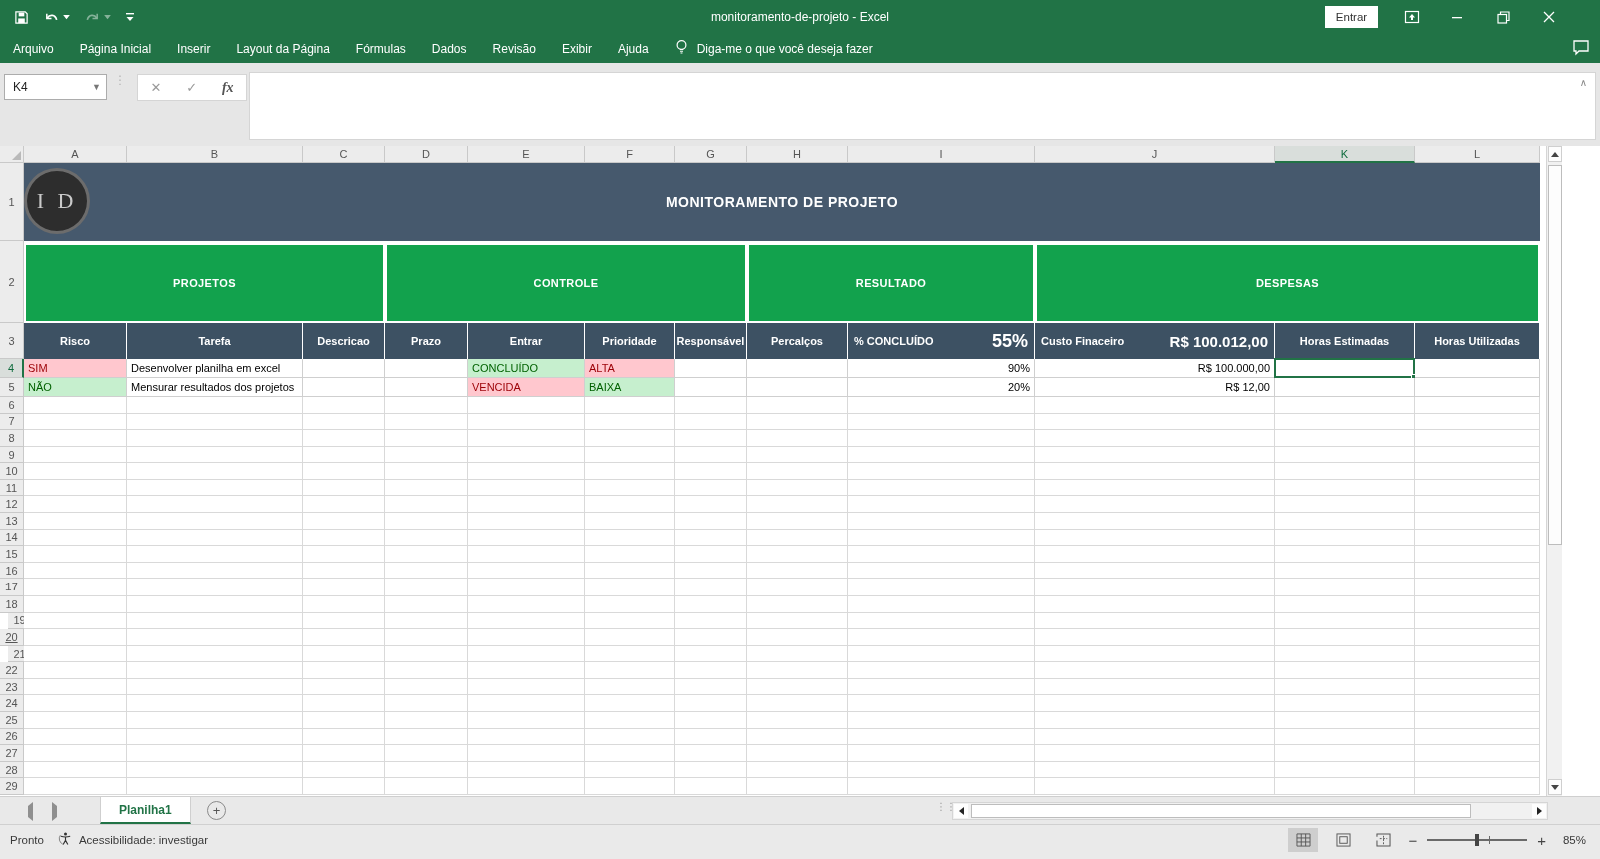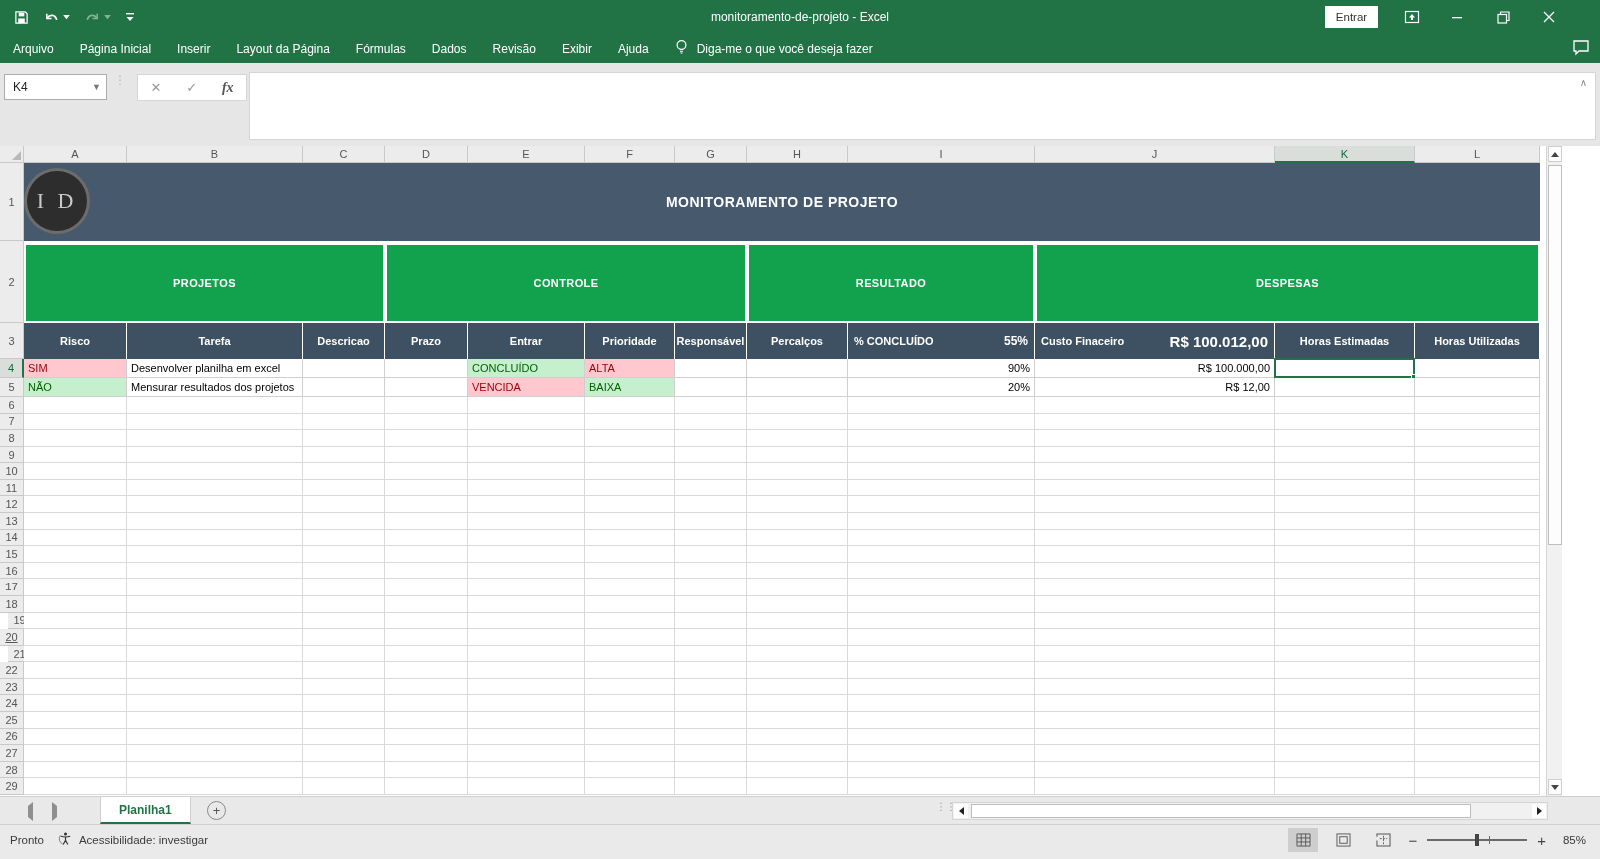--- a/index.html
+++ b/index.html
@@ -48,21 +48,21 @@
 
   .banner{position:absolute;left:0;top:0;width:1516px;height:78px;background:var(--banner);}
   .banner .t{position:absolute;left:0;top:0;width:100%;height:100%;display:flex;align-items:center;justify-content:center;color:#fff;font-weight:bold;font-size:14px;letter-spacing:.5px;}
   .logo{position:absolute;left:0;top:5px;width:66px;height:66px;border-radius:50%;background:#2D2D2D;border:3px solid rgba(160,160,160,.55);display:flex;align-items:center;justify-content:center;color:#C9C9C9;font-family:"Liberation Serif",serif;font-size:22px;letter-spacing:4px;}
 
   .section{position:absolute;top:80px;height:80px;background:var(--section);border:2px solid #fff;border-top-width:2px;display:flex;align-items:center;justify-content:center;color:#fff;font-weight:bold;font-size:11px;letter-spacing:.4px;}
 
   .hdrband{position:absolute;left:0;top:160px;width:1516px;height:36px;background:var(--hdr);}
   .hcell{position:absolute;top:0;height:36px;border-right:1px solid #fff;color:#fff;font-weight:bold;font-size:11px;display:flex;align-items:center;justify-content:center;}
   .hcell.split{justify-content:space-between;padding:0 6px;}
-  .hcell .big{font-size:12px;margin-left:39px;}
+  .hcell .big{font-size:18px;margin-left:39px;}
   .hcell .bigger{font-size:15px;}
 
   .dcell{position:absolute;height:19px;border-right:1px solid #CFCFCF;border-bottom:1px solid #CFCFCF;font-size:11px;color:#000;display:flex;align-items:center;padding:0 4px;overflow:hidden;white-space:nowrap;}
   .dcell.bad{background:var(--bad-bg);color:var(--bad-tx);}
   .dcell.good{background:var(--good-bg);color:var(--good-tx);}
   .dcell.num{justify-content:flex-end;}
 
   .gl{position:absolute;background:var(--line);}
   .selbox{position:absolute;border:2px solid var(--green);background:transparent;}
   .selbox .handle{position:absolute;right:-3px;bottom:-3px;width:5px;height:5px;background:var(--green);border:1px solid #fff;}

